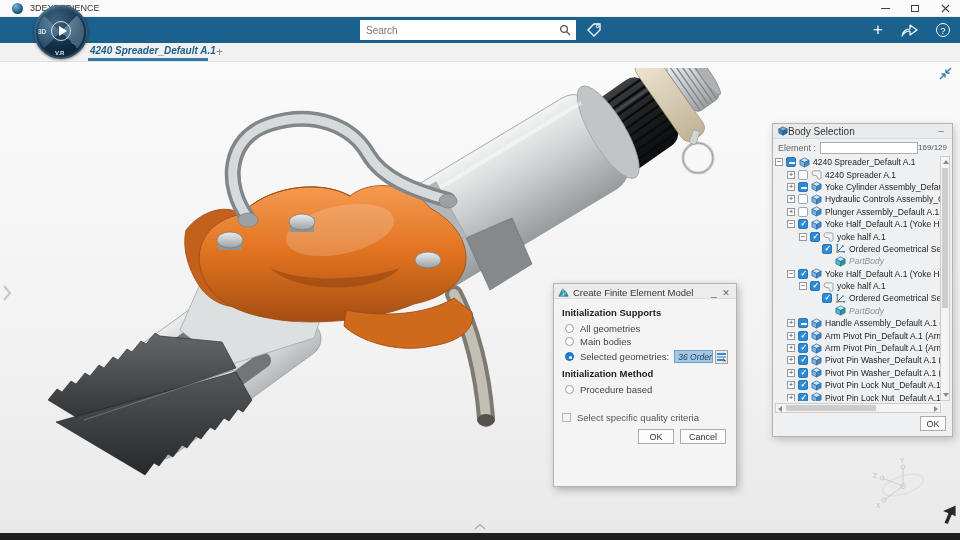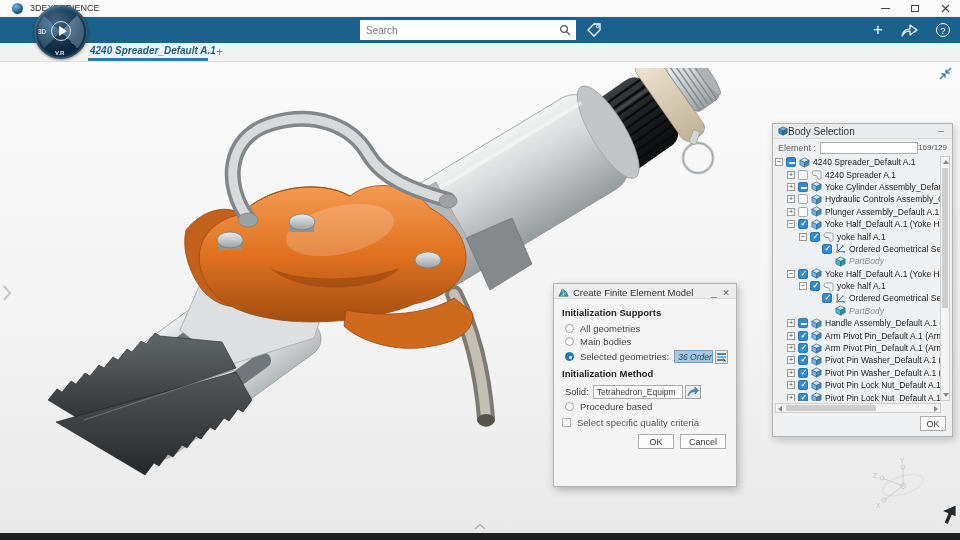--- a/index.html
+++ b/index.html
@@ -67,21 +67,21 @@
   .radio-row { display:flex; align-items:center; height:13px; margin-left:3px; }
   .radio { width:9px; height:9px; border-radius:50%; background:#fdfdfd; border:1px solid #9aa0a4; flex:0 0 auto; }
   .radio.sel { background:#1e7cd0; border-color:#1a6db8; position:relative; }
   .radio.sel::after { content:""; position:absolute; left:2.5px; top:2.5px; width:3px; height:3px; border-radius:50%; background:#fff; }
   .radio-label { margin-left:6px; color:#444; white-space:nowrap; }
   .selfield { margin-left:5px; width:74px; height:13px; background:#a3c7e6; border:1px solid #6fa1c8; font-style:italic; font-size:8.5px; color:#1c3c55; padding:1px 3px; overflow:hidden; white-space:nowrap; }
   .iconbtn { width:16px; height:14px; border:1px solid #9fa4a8; background:#e8eaec; margin-left:2px; display:flex; align-items:center; justify-content:center; }
   .solid-row { display:flex; align-items:center; height:17px; margin-left:3px; }
   .solid-label { color:#444; }
   .combo { margin-left:4px; width:90px; height:14px; background:#fff; border:1px solid #a8adb1; font-size:8.5px; color:#333; padding:1.5px 3px; overflow:hidden; white-space:nowrap; }
-  .chk-row { display:flex; align-items:center; height:14px; margin-top:2px; }
+  .chk-row { display:flex; align-items:center; height:14px; margin-top:14px; }
   .chk { width:9px; height:9px; background:#f2f2f2; border:1px solid #b4b9bd; }
   .chk-label { margin-left:6px; color:#555; }
   .dlg-btns { display:flex; justify-content:flex-end; gap:6px; margin-top:5px; padding-right:2px; }
   .btn { min-width:36px; height:15px; background:#fcfcfc; border:1px solid #abababa8; border:1px solid #ababab; font-size:9px; color:#333; display:flex; align-items:center; justify-content:center; padding:0 8px; }
 
   
   .panel { position:absolute; left:772px; top:123px; width:181px; height:314px; background:#eef0f1; border:1px solid #b3b3b3; box-shadow:2px 3px 8px rgba(0,0,0,.2); font-size:9px; color:#333; }
   .pnl-title { height:15px; display:flex; align-items:center; padding:0 5px; border-bottom:1px solid #d8d8d8; background:#e9ebec; }
   .pnl-title .t { flex:1; font-size:10px; color:#333; }
   .pnl-min { width:12px; text-align:center; color:#777; font-size:10px; line-height:8px; }
@@ -355,29 +355,20 @@
                 <svg width="11" height="10" viewBox="0 0 11 10">
                   <rect x="1" y="1" width="9" height="2" fill="#3f87c4"></rect>
                   <rect x="1" y="4" width="9" height="2" fill="#7fb2dd"></rect>
                   <rect x="1" y="7" width="6" height="2" fill="#3f87c4"></rect>
                   <path d="M7 6 L10.5 9.5 L8.5 9 L7.8 10" fill="#333"></path>
                 </svg>
               </div>
             </div>
           </div>
         <div class="sect">Initialization Method</div>
-        <div class="solid-row">
-          <span class="solid-label">Solid:</span>
-          <div class="combo">Tetrahedron_Equipm</div>
-          <div class="iconbtn">
-            <svg width="12" height="11" viewBox="0 0 12 11">
-              <path d="M1 10 C2 5 5 3.5 8 3.5 L8 1 L11.5 4.5 L8 8 L8 5.5 C5.5 5.5 3 6.5 1 10 Z" fill="#4a88b8" stroke="#2e6da4" stroke-width="0.6"></path>
-            </svg>
-          </div>
-        </div>
         <div id="procedure-radio">
             <div class="radio-row">
               <span class="radio"></span>
               <span class="radio-label">Procedure based</span>
             </div>
           </div>
         <div class="chk-row">
           <span class="chk"></span>
           <span class="chk-label">Select specific quality criteria</span>
         </div>

